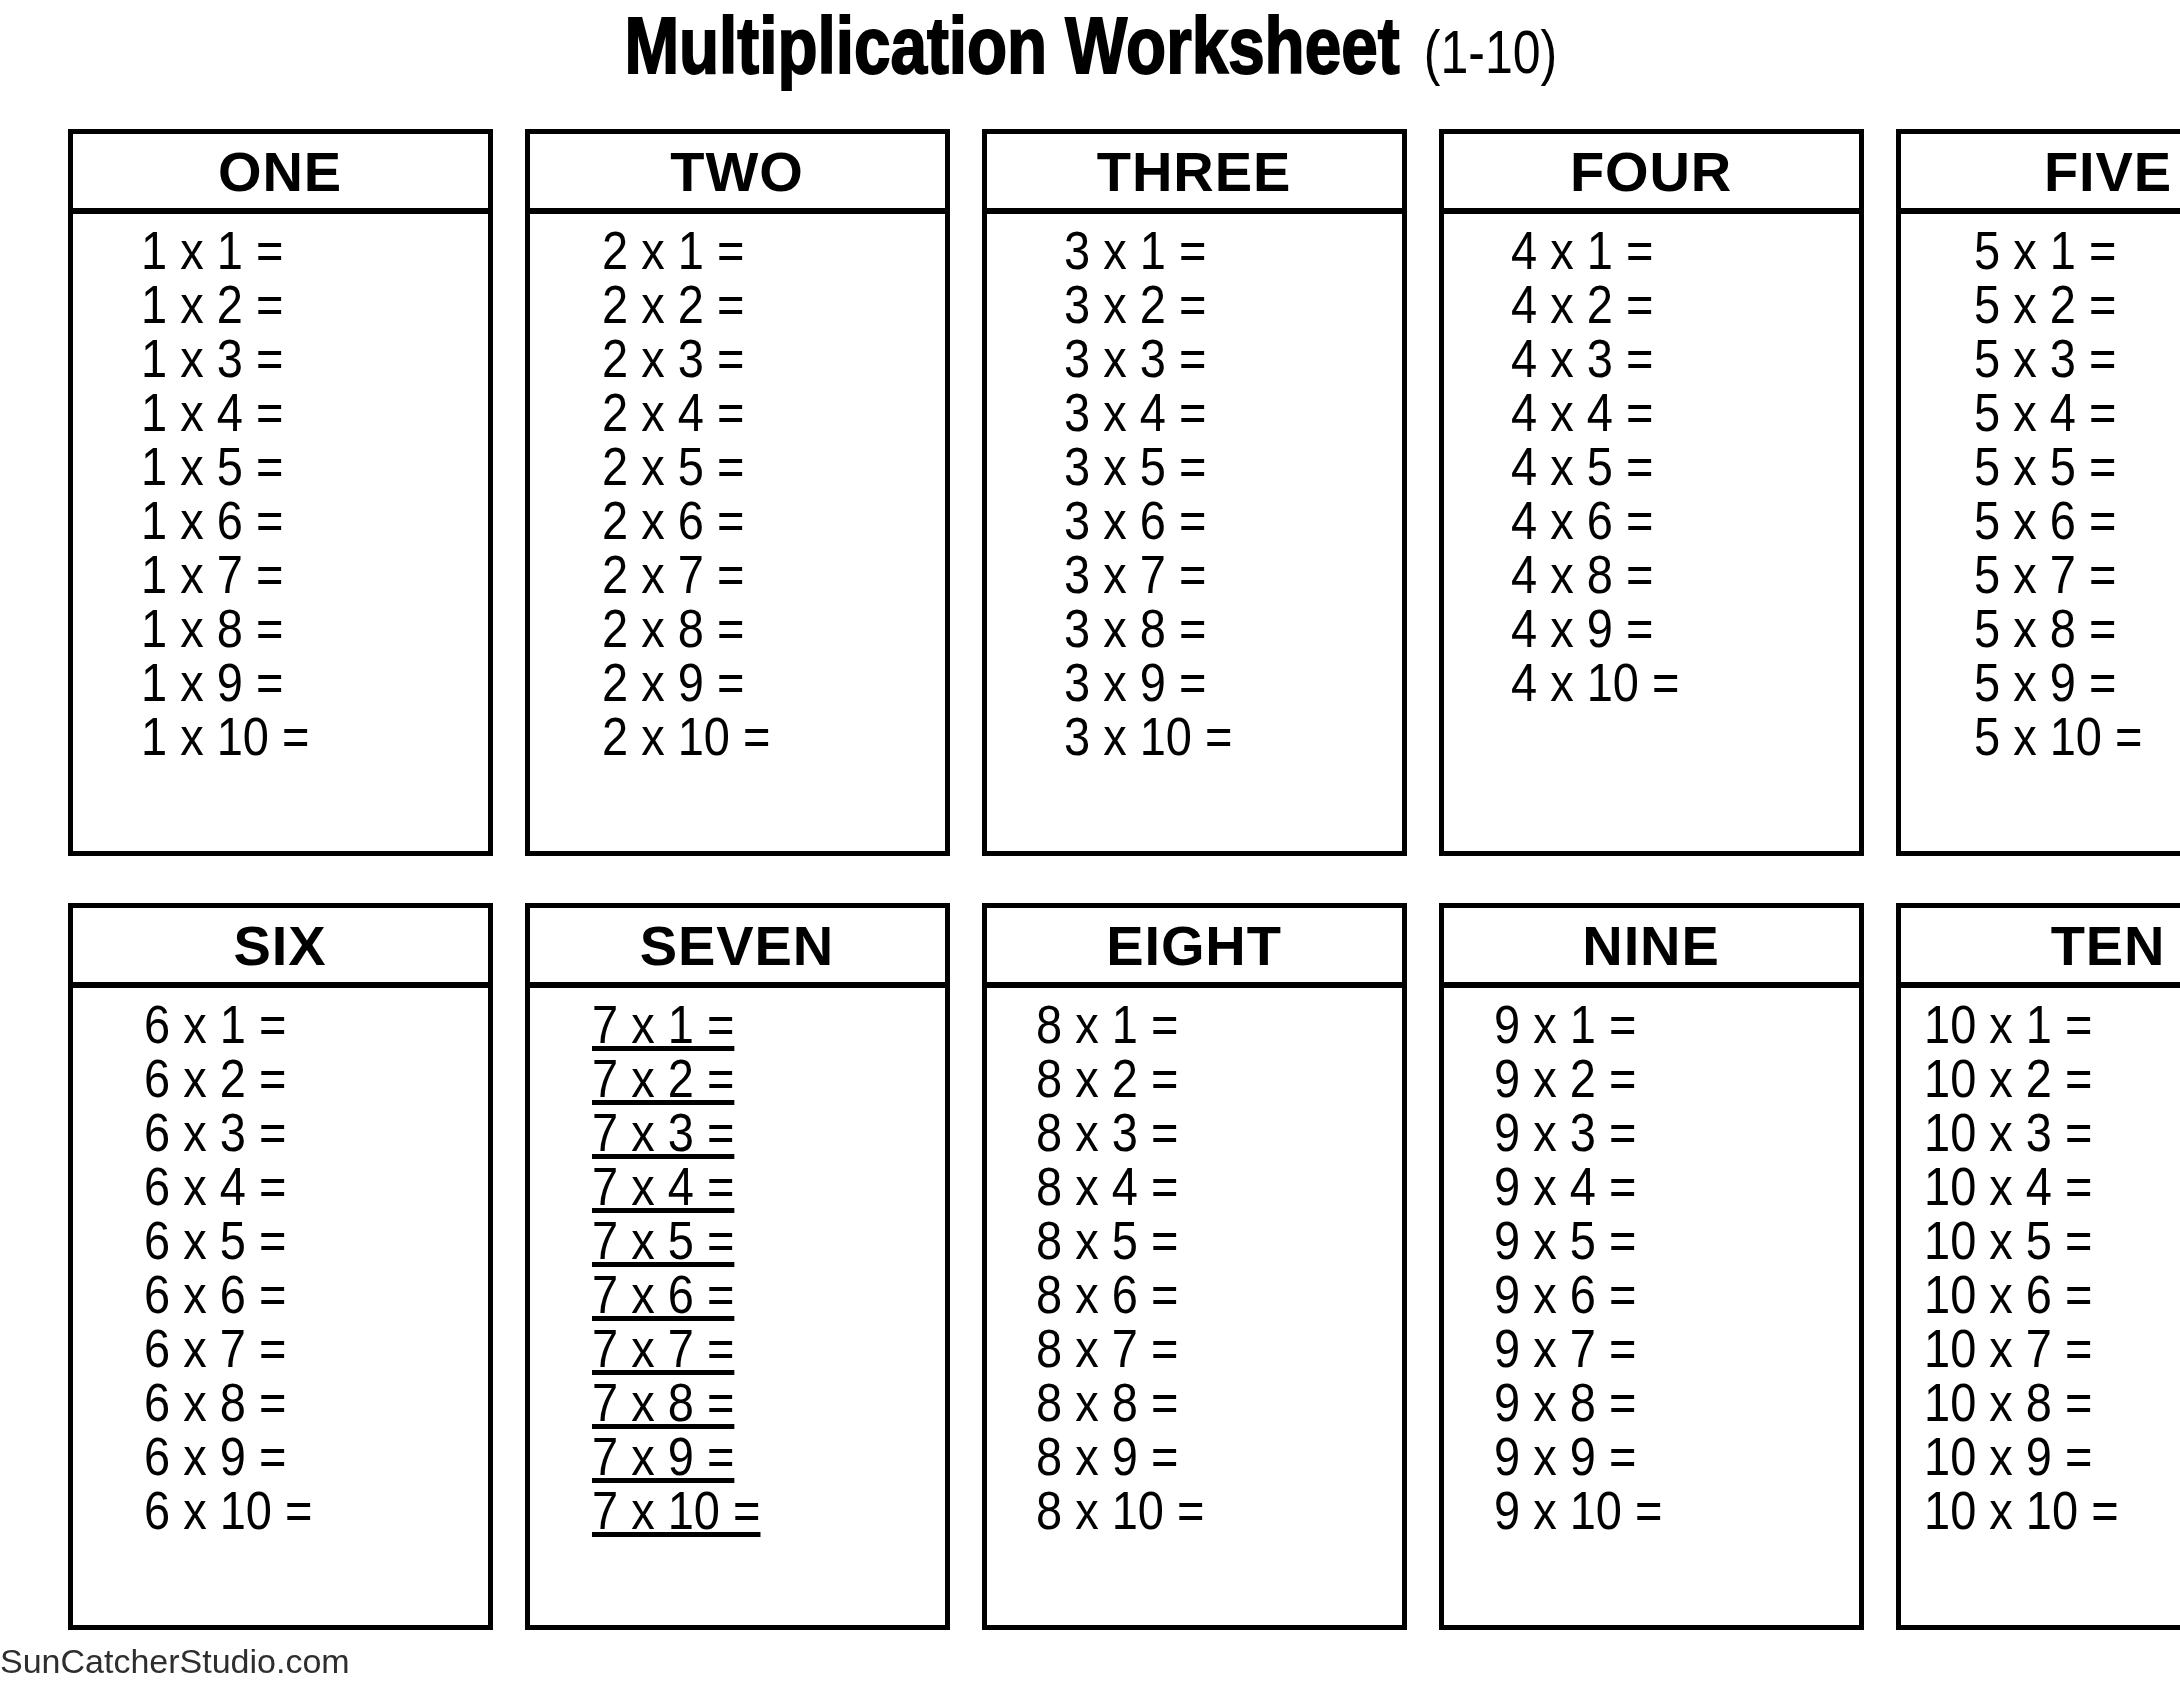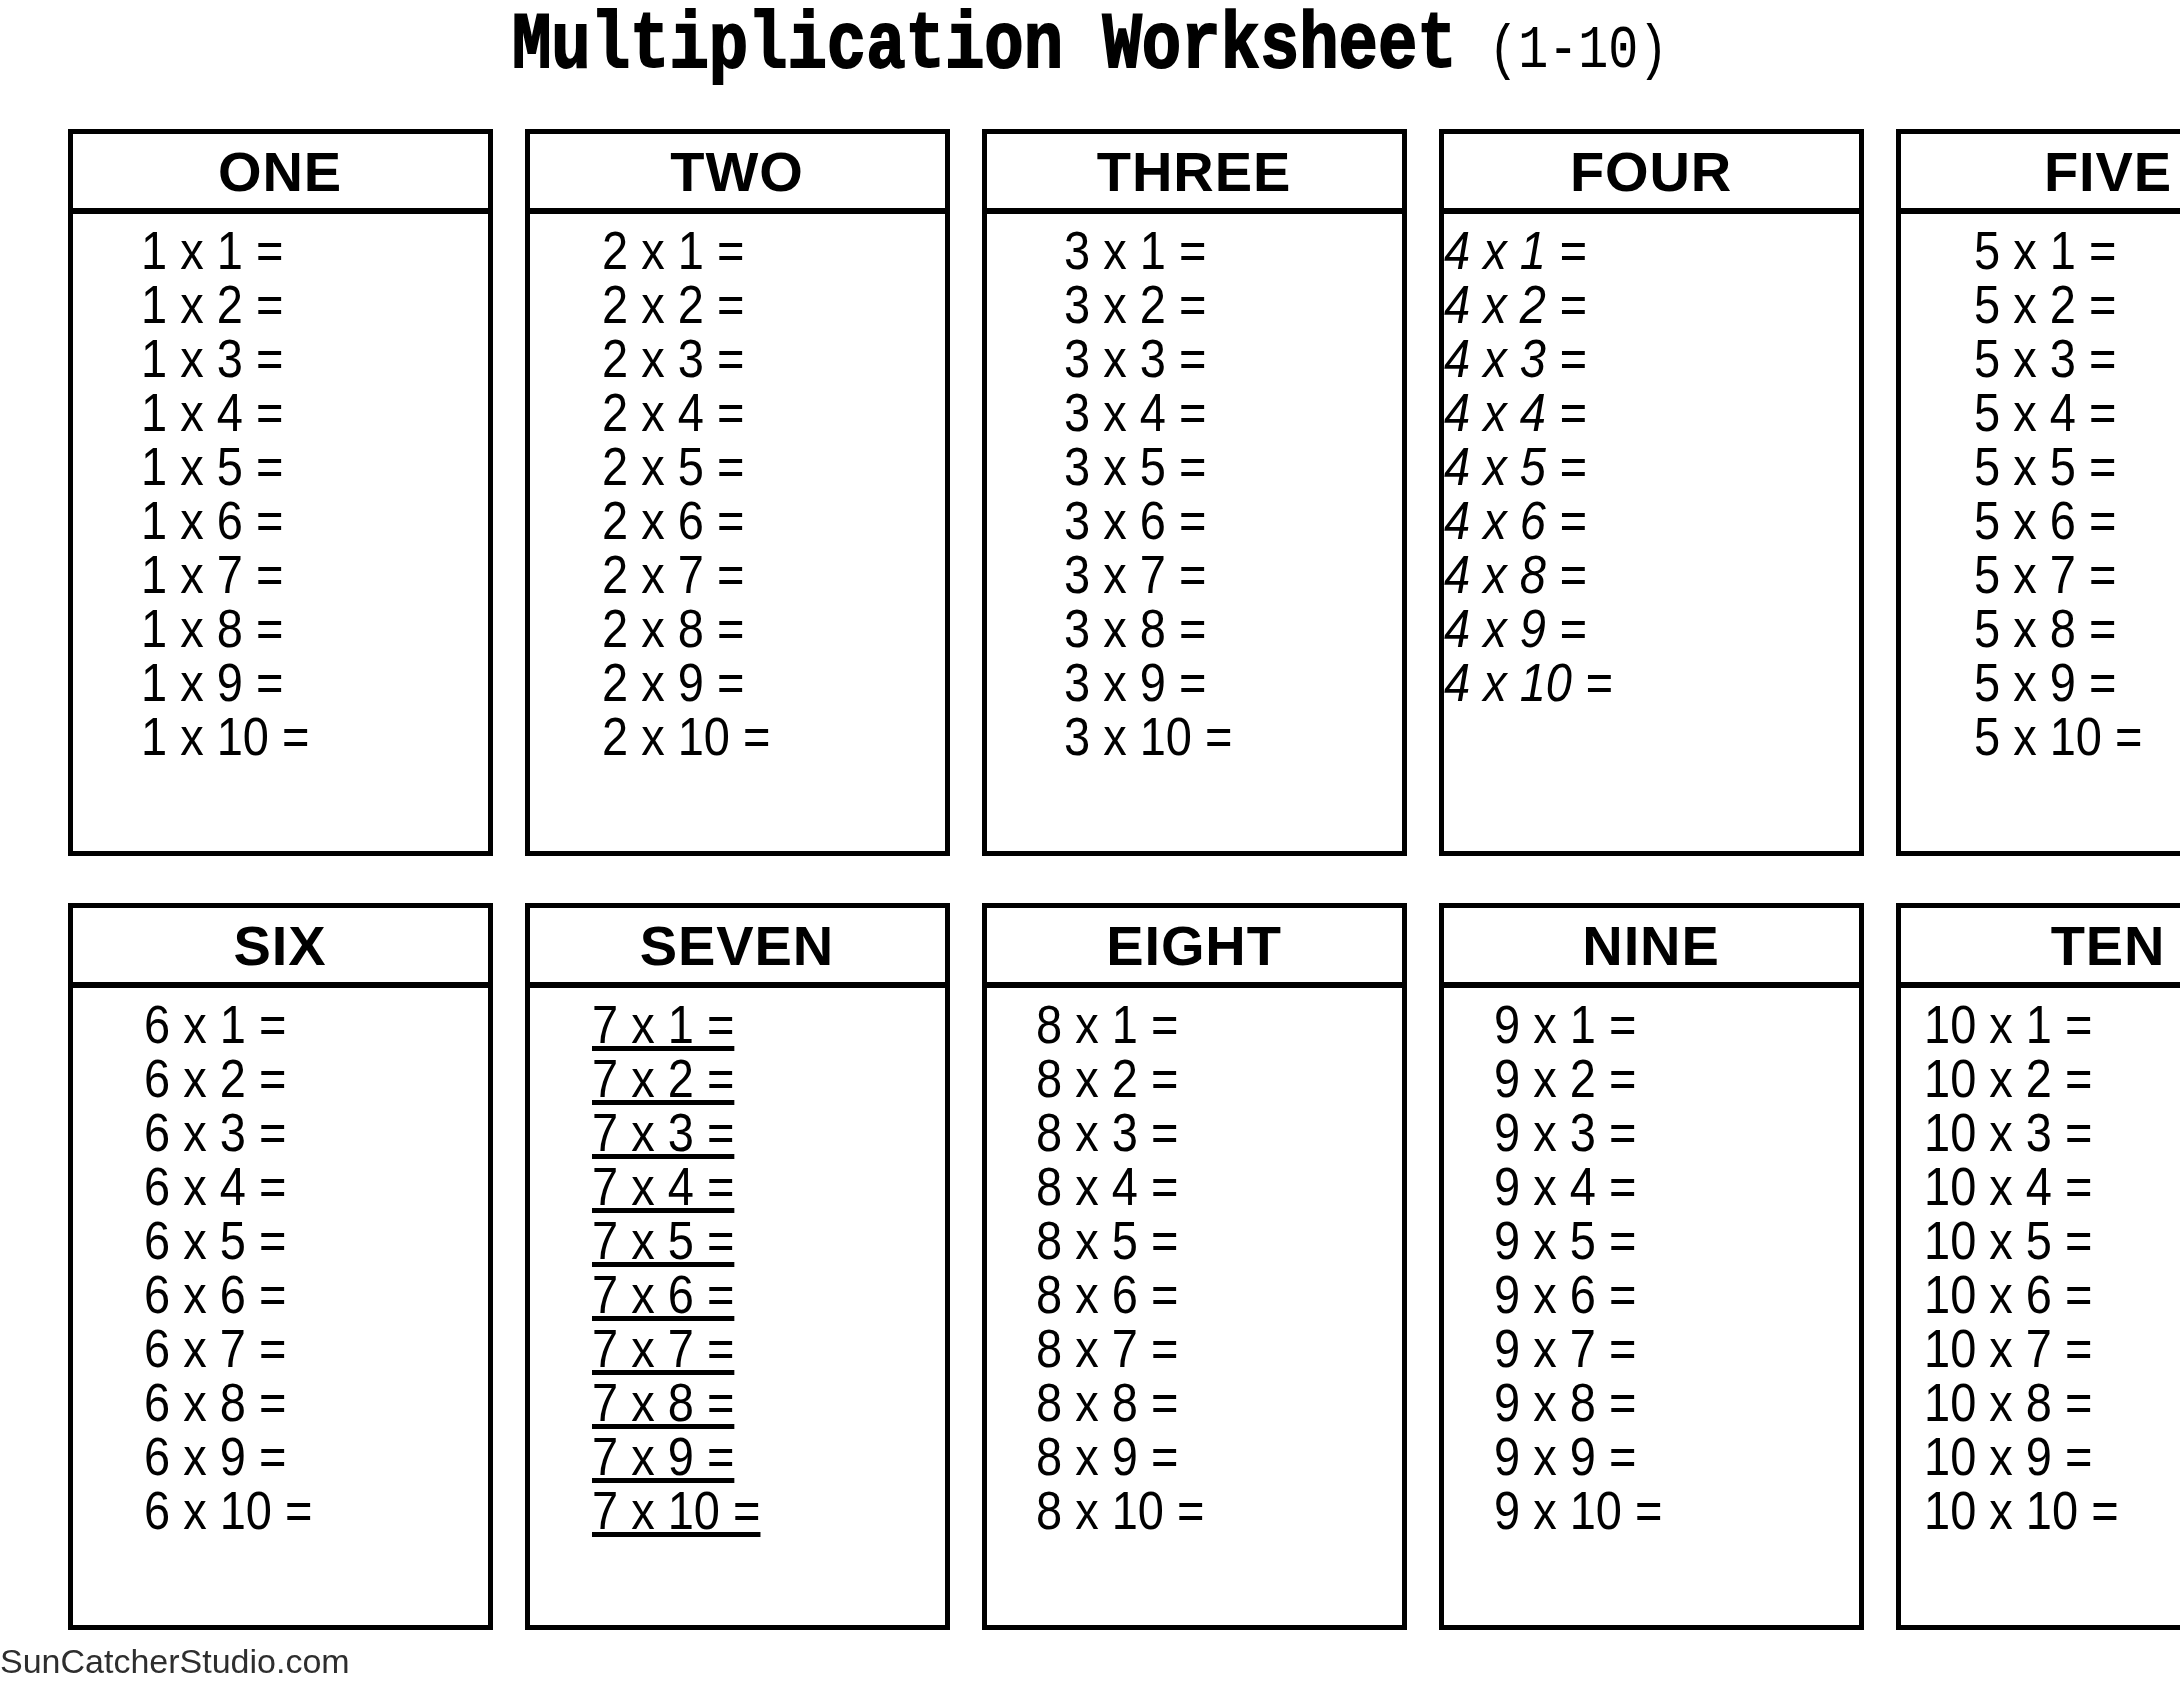--- a/index.html
+++ b/index.html
@@ -4,21 +4,21 @@
 <style>
   html,body{margin:0;padding:0;}
   body{
     width:2181px;height:1685px;background:#ffffff;color:#000000;
     font-family:"Liberation Sans","DejaVu Sans",sans-serif;
     overflow:hidden;position:relative;
   }
   
   h1{
     margin:3.4px 0 0 0;height:85px;line-height:85px;
-    text-align:center;font-weight:700;white-space:nowrap;font-family:Liberation Mono, monospace;
+    text-align:center;font-weight:700;white-space:nowrap;
   }
   .title-squeeze{
     display:inline-block;transform:scaleX(0.82);transform-origin:50% 50%;
     white-space:nowrap;
   }
   .title-main{
     font-size:80px;font-weight:700;letter-spacing:0px;
     -webkit-text-stroke:1.9px currentColor;
   }
   .title-suffix{
@@ -47,21 +47,21 @@
   }
   .prob-row{height:54px;display:flex;align-items:center;}
   .prob{
     font-size:54px;line-height:1;white-space:pre;
     display:inline-block;transform:scaleX(0.87);transform-origin:0 50%;
   }
   
   #row1 .box:nth-child(1) .box-body{padding-left:68px;}
   #row1 .box:nth-child(2) .box-body{padding-left:72px;}
   #row1 .box:nth-child(3) .box-body{padding-left:77px;}
-  #row1 .box:nth-child(4) .box-body{font-style:italic;}
+  #row1 .box:nth-child(4) .box-body{padding-left:67px;}
   #row1 .box:nth-child(5) .box-body{padding-left:73px;}
   #row2 .box:nth-child(1) .box-body{padding-left:71px;}
   #row2 .box:nth-child(2) .box-body{padding-left:62px;text-decoration:underline;}
   #row2 .box:nth-child(3) .box-body{padding-left:49px;}
   #row2 .box:nth-child(4) .box-body{padding-left:50px;}
   #row2 .box:nth-child(5) .box-body{padding-left:23px;}
   
   footer{
     margin-top:10.2px;
     font-size:34px;line-height:41px;color:#2e2e2e;

